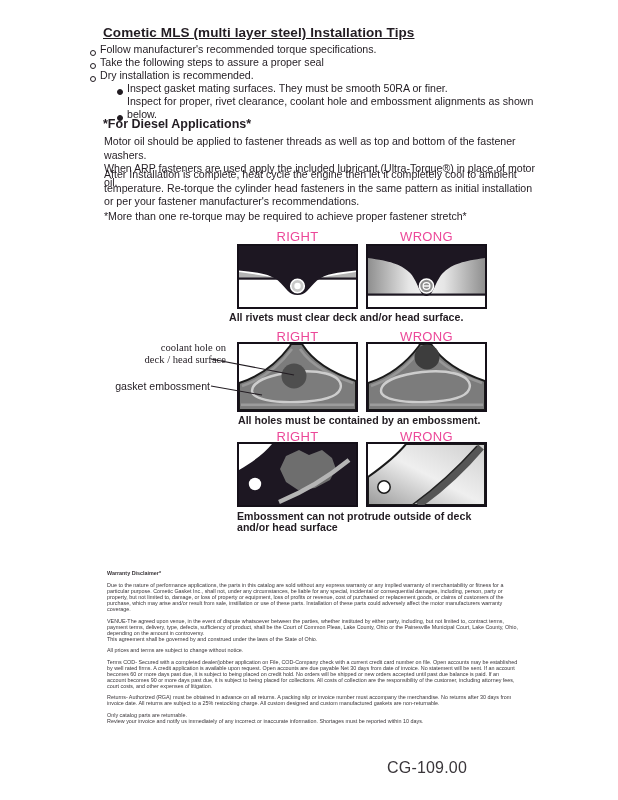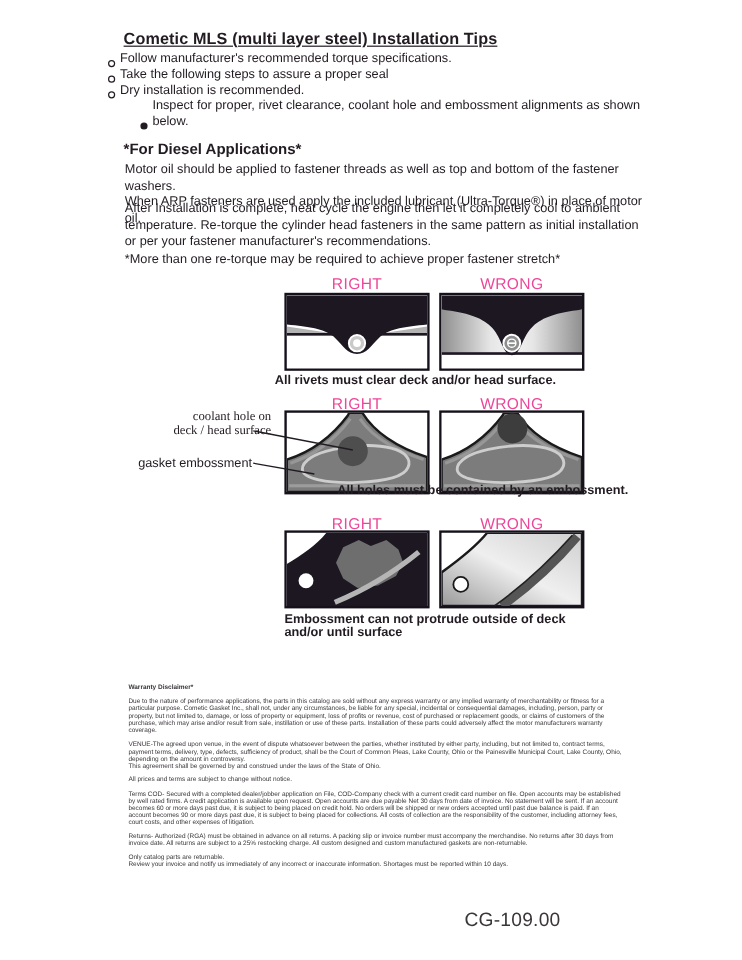--- a/index.html
+++ b/index.html
@@ -49,20 +49,24 @@
       <span class="bm"></span>
       <span>Follow manufacturer's recommended torque specifications.</span>
     </div>
     <div class="brow">
       <span class="bm"></span>
       <span>Take the following steps to assure a proper seal</span>
     </div>
     <div class="brow">
       <span class="bm"></span>
       <span>Dry installation is recommended.</span>
+    </div>
+    <div class="brow sub">
+      <span class="bm filled"></span>
+      <span>Inspect gasket mating surfaces.  They must be smooth 50RA or finer.</span>
     </div>
     <div class="brow sub">
       <span class="bm filled"></span>
       <span>Inspect for proper, rivet clearance, coolant hole and embossment alignments as shown below.</span>
     </div>
   </div>
 
   <div class="abs diesel-h">*For Diesel Applications*</div>
   <div class="abs para p1">Motor oil should be applied to fastener threads as well as top and bottom of the fastener washers.
 When ARP fasteners are used apply the included lubricant (Ultra-Torque®) in place of motor oil.</div>
@@ -133,21 +137,21 @@
       <path d="M13,47 C13,40 23,34 39,30.5 C56,27 74,26 87,29.5 C99,32.5 104,39 101,45.5 C98,53 84,57 59,58 C34,59 13,55 13,47 Z" fill="none" stroke="#cdcdcd" stroke-width="2.4"></path>
       <circle cx="59" cy="13" r="12.5" fill="#3d3d3d"></circle>
     </svg>
   </div>
 
   <svg class="abs" style="left:205px; top:350px;" width="120" height="55">
     <line x1="6" y1="9" x2="89" y2="25" stroke="#221c22" stroke-width="1.1"></line>
     <line x1="6" y1="36" x2="57" y2="45" stroke="#221c22" stroke-width="1.1"></line>
   </svg>
 
-  <div class="abs cap" style="left:238px; top:404px;margin-left:43px;">All holes must be contained by an embossment.</div>
+  <div class="abs cap" style="left:238px; top:415px;">All holes must be contained by an embossment.</div>
 
   <div class="abs dlabel" style="left:237px; top:429px;">RIGHT</div>
   <div class="abs dlabel" style="left:366px; top:429px;">WRONG</div>
 
   <div class="abs panel h65" style="left:237px; top:442px;">
     <svg viewBox="0 0 117 61" preserveAspectRatio="none">
       <rect width="117" height="61" fill="#ffffff"></rect>
       <path d="M33,0 H117 V61 H0 V26 C12,19 25,10 33,0 Z" fill="#1d1722"></path>
       <polygon points="47,12 60,6 70,11 83,6 93,14 97,25 91,36 76,44 59,46 47,38 41,25" fill="#6e6e6e"></polygon>
       <path d="M40,58 C64,48 88,34 110,16" fill="none" stroke="#b5b5b5" stroke-width="4.4"></path>
@@ -164,21 +168,21 @@
         </linearGradient>
       </defs>
       <rect width="117" height="61" fill="#ffffff"></rect>
       <path d="M38,0 H117 V61 H0 V33 C14,23 29,11 38,0 Z" fill="url(#gw3)" stroke="#1a1a1a" stroke-width="2"></path>
       <path d="M50,61 C74,44 96,23 113,3" fill="none" stroke="#555555" stroke-width="7.5"></path>
       <path d="M44,61 C69,43 92,21 109,2" fill="none" stroke="#222222" stroke-width="1.4"></path>
       <circle cx="16" cy="43" r="6.2" fill="#ffffff" stroke="#1a1a1a" stroke-width="1.5"></circle>
     </svg>
   </div>
   <div class="abs cap" style="left:237px; top:511px;">Embossment can not protrude outside of deck
-and/or until surface</div>
+and/or head surface</div>
 
   <div class="abs legal">
     <div class="lh">Warranty Disclaimer*</div>
     <p>Due to the nature of performance applications, the parts in this catalog are sold without any express warranty or any implied warranty of merchantability or fitness for a particular purpose.  Cometic Gasket Inc., shall not, under any circumstances, be liable for any special, incidental or consequential damages, including, person, party or property, but not limited to, damage, or loss of property or equipment, loss of profits or revenue, cost of purchased or replacement goods, or claims of customers of the purchase, which may arise and/or result from sale, instillation or use of these parts.  Installation of these parts could adversely affect the motor manufacturers warranty coverage.</p>
     <p>VENUE-The agreed upon venue, in the event of dispute whatsoever between the parties, whether instituted by either party, including, but not limited to, contract terms, payment terms, delivery, type, defects, sufficiency of product, shall be the Court of Common Pleas, Lake County, Ohio or the Painesville Municipal Court, Lake County, Ohio, depending on the amount in controversy.
 This agreement shall be governed by and construed under the laws of the State of Ohio.</p>
     <p>All prices and terms are subject to change without notice.</p>
     <p>Terms COD- Secured with a completed dealer/jobber application on File, COD-Company check with a current credit card number on file.  Open accounts may be established by well rated firms.  A credit application is available upon request.  Open accounts are due payable Net 30 days from date of invoice.  No statement will be sent.  If an account becomes 60 or more days past due, it is subject to being placed on credit hold.  No orders will be shipped or new orders accepted until past due balance is paid.  If an account becomes 90 or more days past due, it is subject to being placed for collections.  All costs of collection are the responsibility of the customer, including attorney fees, court costs, and other expenses of litigation.</p>
     <p>Returns- Authorized (RGA) must be obtained in advance on all returns.  A packing slip or invoice number must accompany the merchandise.  No returns after 30 days from invoice date.  All returns are subject to a 25% restocking charge.  All custom designed and custom manufactured gaskets are non-returnable.</p>
     <p>Only catalog parts are returnable.

